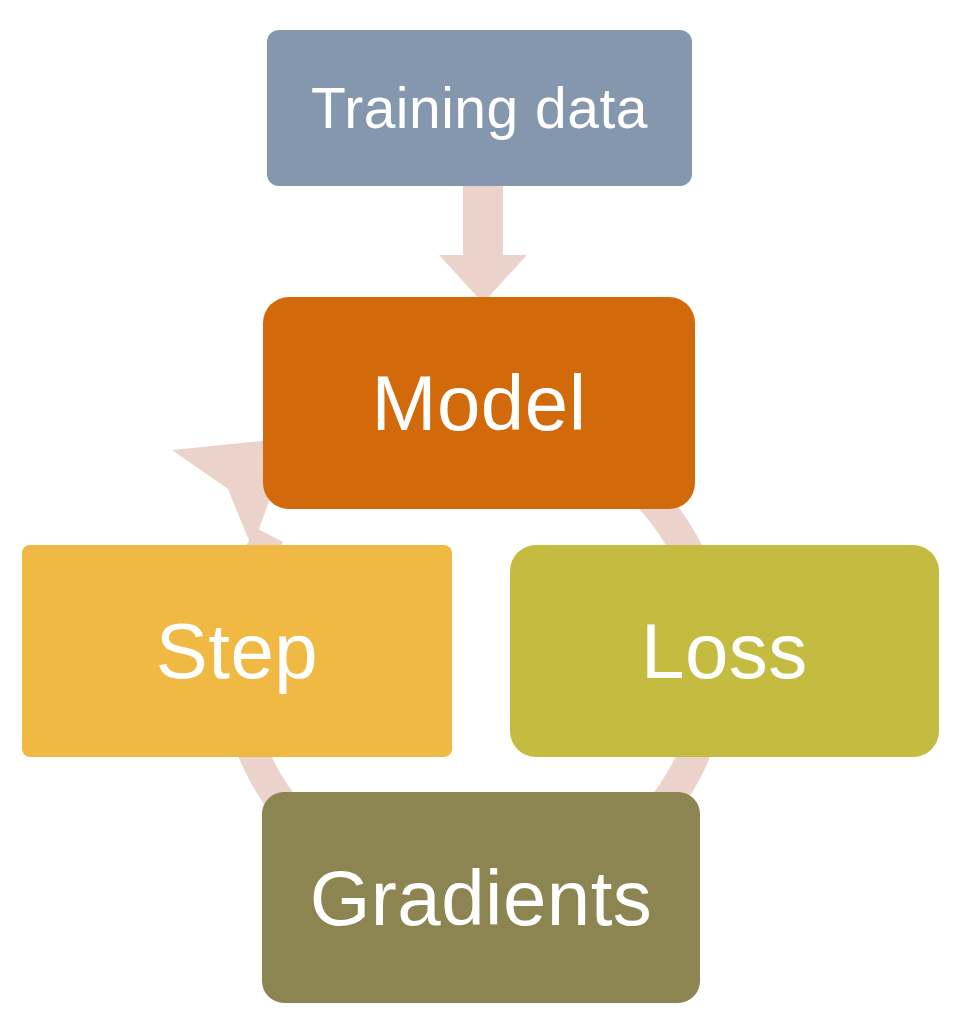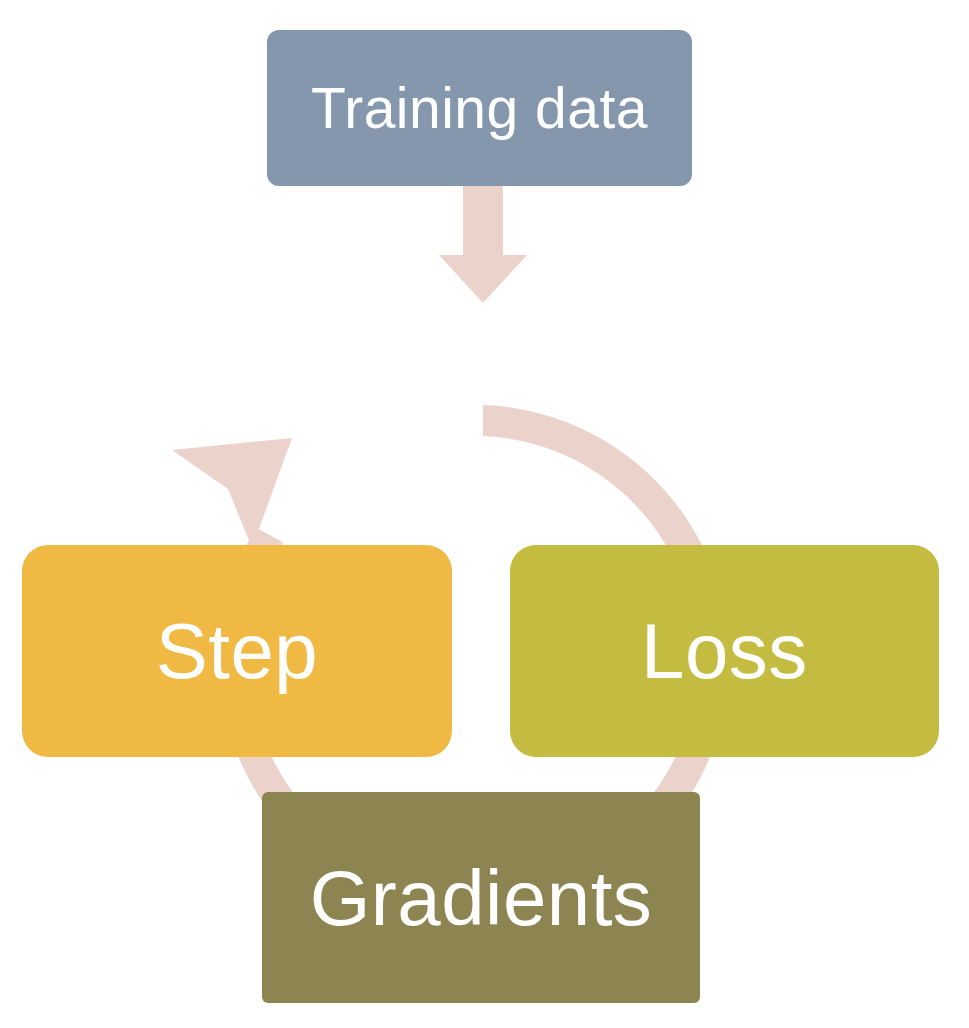--- a/index.html
+++ b/index.html
@@ -61,41 +61,41 @@
     border-radius: 26px;
     font-size: 78px;
   }
   
   #node-step {
     left: 22px;
     top: 545px;
     width: 430px;
     height: 212px;
     background: #F0B944;
-    border-radius: 26px;
+    border-radius: 8px;
     font-size: 78px;
   }
   
   #node-loss {
     left: 510px;
     top: 545px;
     width: 429px;
     height: 212px;
     background: #C4BC40;
     border-radius: 26px;
     font-size: 78px;
   }
   
   #node-gradients {
     left: 262px;
     top: 792px;
     width: 438px;
     height: 211px;
     background: #8C8451;
-    border-radius: 6px;
+    border-radius: 22px;
     font-size: 78px;
   }
 </style>
 </head>
 <body>
 
 <div id="canvas">
 
   <svg class="cycle-arrow-layer" viewBox="0 0 969 1028">
 
@@ -112,20 +112,23 @@
     <g>
       <rect x="463" y="186" width="40" height="78" fill="#EBD3CC"></rect>
       <polygon points="439,255 527,255 483,303" fill="#EBD3CC"></polygon>
     </g>
   </svg>
 
   <div class="node" id="node-training-data">
     <span class="node-label">Training data</span>
   </div>
 
+  <div class="node" id="node-model">
+    <span class="node-label">Model</span>
+  </div>
 
   <div class="node" id="node-step">
     <span class="node-label">Step</span>
   </div>
 
   <div class="node" id="node-loss">
     <span class="node-label">Loss</span>
   </div>
 
   <div class="node" id="node-gradients">

